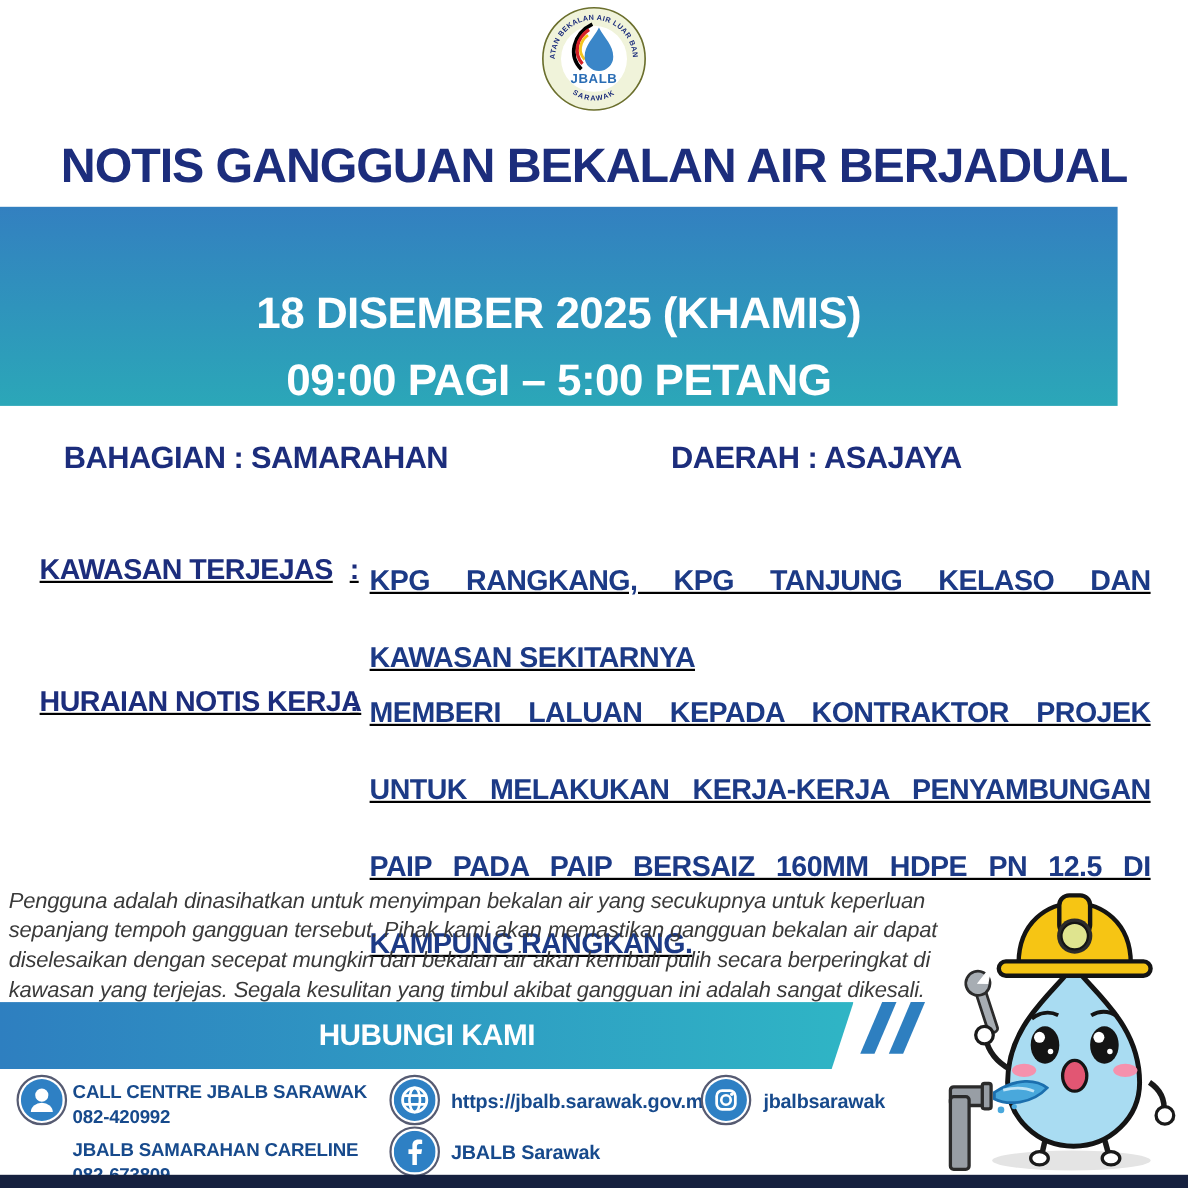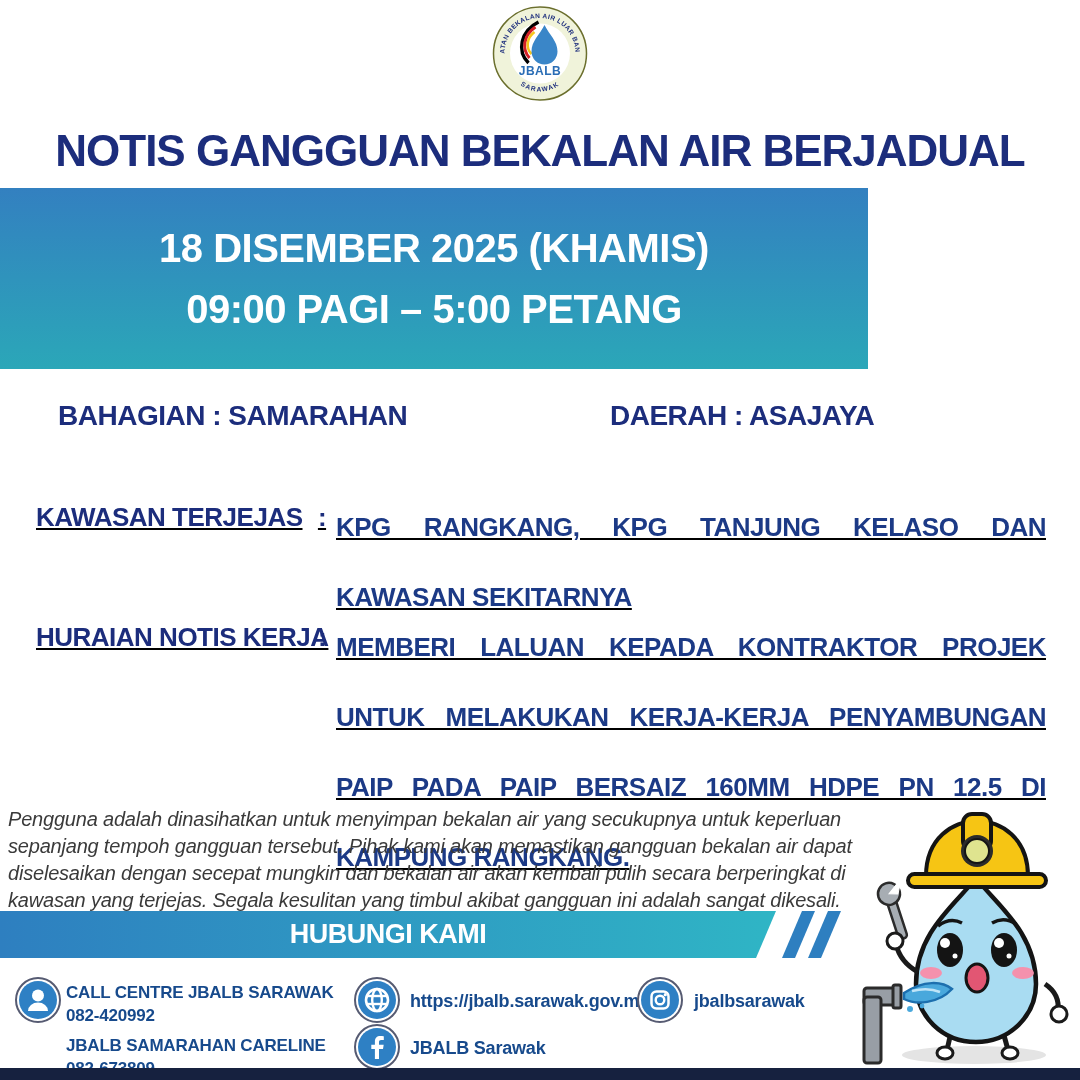--- a/index.html
+++ b/index.html
@@ -7,23 +7,23 @@
         font-family:"Liberation Sans",sans-serif;}
 
   
   .logo{position:absolute;top:5px;left:50%;transform:translateX(-50%);}
 
   
   .title{position:absolute;top:126px;left:0;width:100%;text-align:center;
          font-size:44px;font-weight:bold;color:#1c2d7c;letter-spacing:-1px;}
 
   
-  .banner{position:absolute;top:188px;left:0;width:868px;height:181px;
+  .banner{position:absolute;top:188px;left:0;width:1016px;height:181px;
           background:linear-gradient(180deg,#3380c0 0%,#2ba7b8 100%);
-          display:flex;flex-direction:column;justify-content:center;align-items:center;gap:16px;}
+          display:flex;flex-direction:column;justify-content:flex-end;align-items:center;gap:16px;}
   .banner div{color:#fff;font-size:40px;font-weight:bold;letter-spacing:-0.5px;}
 
   
   .region{position:absolute;top:400px;font-size:28px;font-weight:bold;color:#1c2d7c;letter-spacing:-0.5px;}
   .region.bahagian{left:58px;}
   .region.daerah{left:610px;}
 
   
   .info-row{position:absolute;left:36px;width:1010px;display:grid;
             grid-template-columns:272px 28px 1fr;text-decoration:underline;}
@@ -33,21 +33,21 @@
             line-height:51px;letter-spacing:-0.5px;white-space:nowrap;}
   .info-colon{text-align:center;}
   .info-value{font-size:26px;font-weight:bold;color:#1c3a86;line-height:70px;
             letter-spacing:-0.5px;text-align:justify;text-justify:inter-word;}
 
   
   .advisory{position:absolute;top:806px;left:8px;width:872px;
             font-size:20px;font-style:italic;color:#3a3a3a;line-height:27px;letter-spacing:-0.2px;}
 
   
-  .contact-bar{position:absolute;top:911px;left:0;width:776px;height:47px;
+  .contact-bar{position:absolute;top:911px;left:0;width:776px;height:61px;
             background:linear-gradient(90deg,#2e7fc0 0%,#2fb5c5 100%);
             clip-path:polygon(0 0,100% 0,calc(100% - 20px) 100%,0 100%);
             display:flex;align-items:center;justify-content:center;}
   .contact-bar span{color:#fff;font-size:27px;font-weight:bold;letter-spacing:-0.5px;}
   .stripe{position:absolute;top:911px;width:13px;height:47px;background:#2e7fc0;transform:skewX(-23deg);}
   .stripe.s1{left:792px;} .stripe.s2{left:818px;}
 
   
   .circle-icon{position:absolute;width:46px;height:46px;border-radius:50%;background:#fff;
             border:2px solid #565b72;display:flex;align-items:center;justify-content:center;box-sizing:border-box;}

